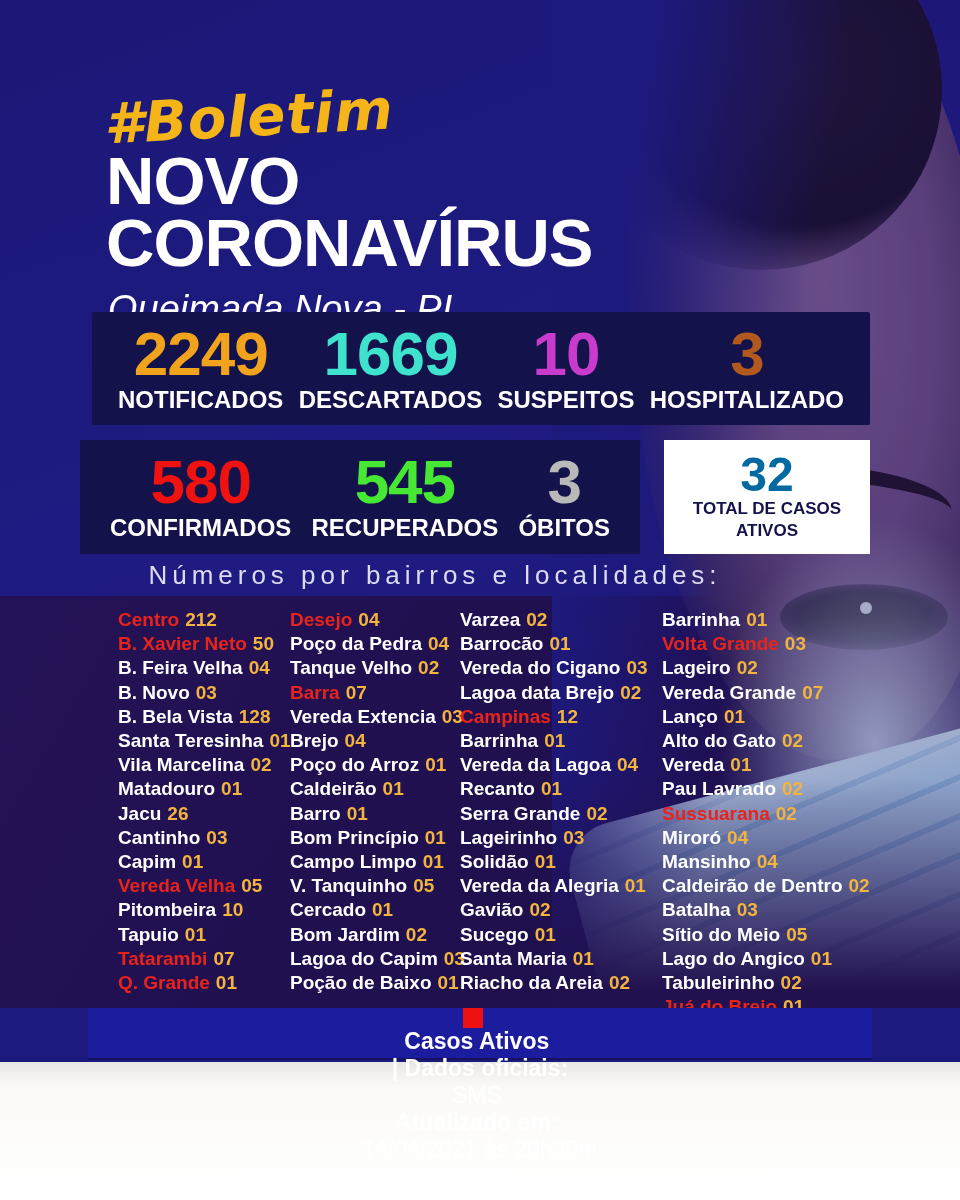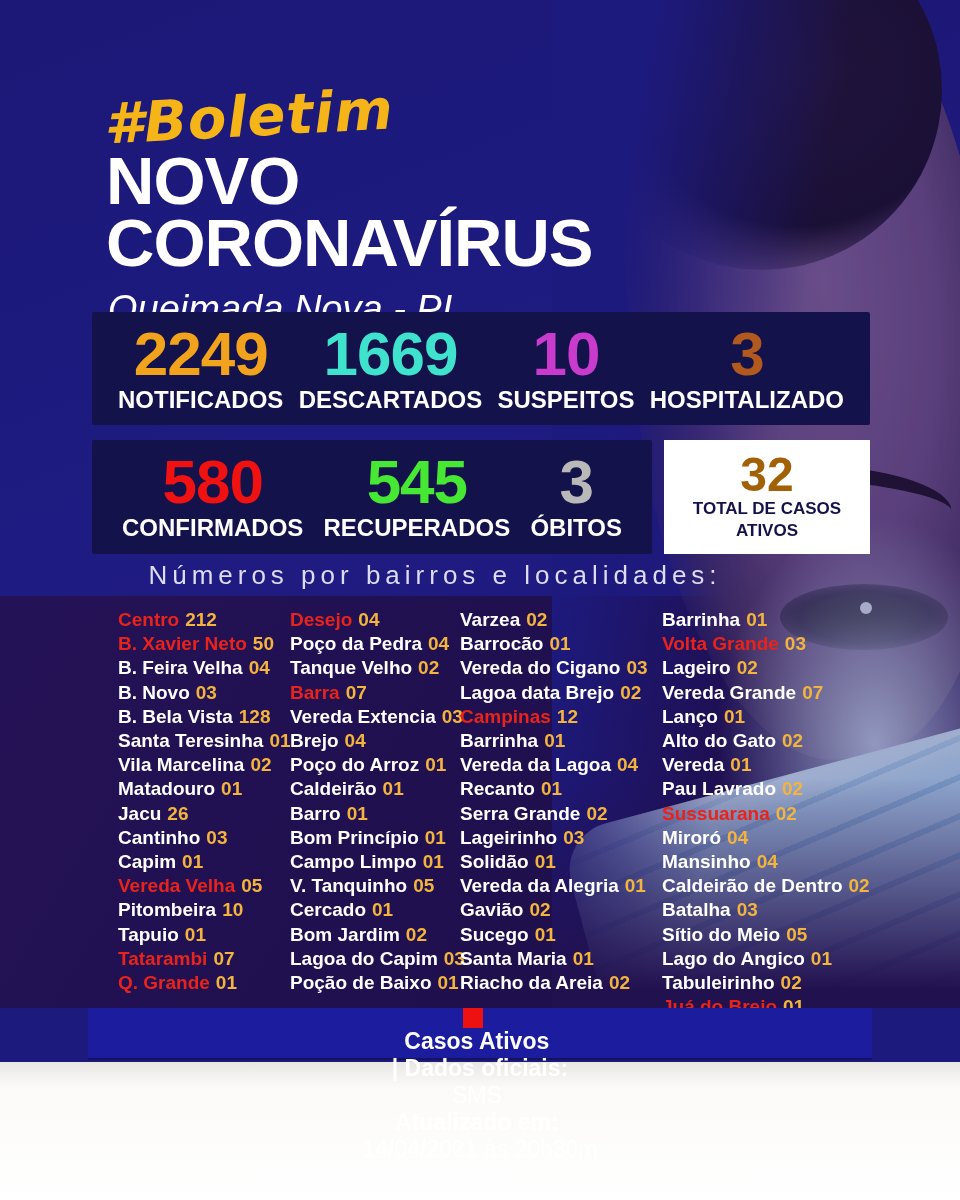--- a/index.html
+++ b/index.html
@@ -47,27 +47,27 @@
              color:#f5b417; transform:rotate(-3deg); letter-spacing:1px;
              font-family:"DejaVu Sans", sans-serif; }
   .title { position:absolute; left:106px; top:150px; color:#ffffff; font-weight:900;
            font-size:67px; line-height:62px; letter-spacing:-1px; }
   .subtitle { position:absolute; left:108px; top:288px; color:#ffffff; font-size:38px; font-weight:500;font-style:italic; }
 
   
   .panel { position:absolute; background:#14124a; border-radius:2px; display:flex;
            align-items:center; justify-content:space-between; }
   .panel-1 { left:92px; top:312px; width:778px; height:113px; padding:0 26px; }
-  .panel-2 { left:92px; top:440px; width:560px; height:114px; padding:0 30px; }
+  .panel-2 { left:80px; top:440px; width:560px; height:114px; padding:0 30px; }
   .stat { text-align:center; }
   .stat .value { font-size:62px; font-weight:900; line-height:60px; letter-spacing:-1px; }
   .stat .label { font-size:24px; font-weight:800; color:#ffffff; letter-spacing:0; margin-top:2px; }
   .total-card { position:absolute; left:664px; top:440px; width:206px; height:114px; background:#ffffff;
                 display:flex; flex-direction:column; align-items:center; justify-content:center; text-align:center; }
-  .total-card .value { color:#a16207; font-size:48px; font-weight:900; line-height:46px; }
+  .total-card .value { color:#0369a1; font-size:48px; font-weight:900; line-height:46px; }
   .total-card .label { color:#14124a; font-size:17px; font-weight:800; line-height:22px; width:160px; }
 
   
   .section-title { position:absolute; left:0; top:560px; width:870px; text-align:center;
                    color:#dedcf4; font-size:26px; font-weight:400; letter-spacing:5px; }
 
   
   .cols { position:absolute; left:118px; top:608px; display:flex; z-index:2; }
   .col { display:flex; flex-direction:column; }
   .col-1 { width:172px; } .col-2 { width:170px; } .col-3 { width:202px; } .col-4 { width:215px; }

